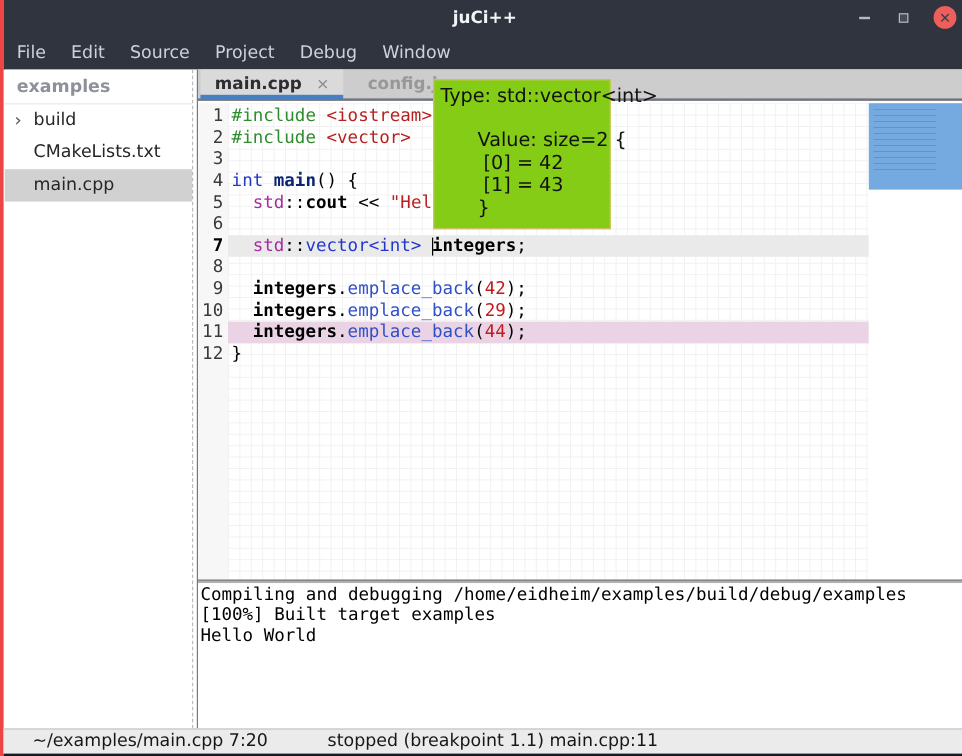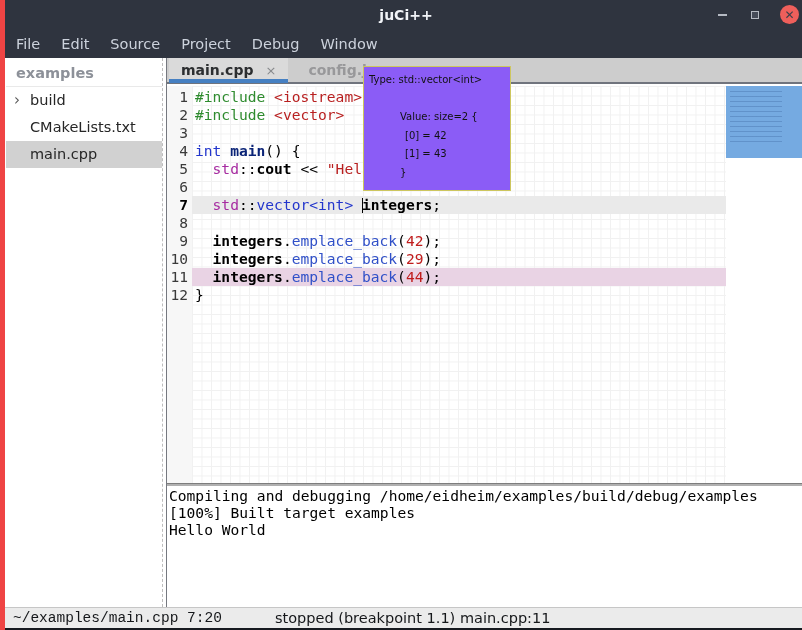--- a/index.html
+++ b/index.html
@@ -1,18 +1,18 @@
 <!DOCTYPE html>
 <html><head>
 <meta charset="utf-8">
 <style>
   * { margin:0; padding:0; box-sizing:border-box; }
   html,body { width:802px; height:630px; }
   body { font-family:"DejaVu Sans","Liberation Sans",sans-serif; background:#fff; position:relative; overflow:hidden; }
-  .window { position:absolute; inset:0; width:802px; height:630px; background:#fff; border-left:5px solid #ef4444; }
+  .window { position:absolute; inset:0; width:802px; height:630px; background:#fff; border-left:3px solid #ef4444; }
 
   
   .header { position:absolute; left:0; top:0; width:802px; height:58px; background:#2f343f; }
   .titlebar { position:absolute; left:0; top:0; width:802px; height:30px; }
   .title { position:absolute; left:0; right:0; top:0; height:30px; line-height:30px; text-align:center;
            color:#f2f4f8; font-size:14px; font-weight:600; }
   .winbtn { position:absolute; top:6px; width:18px; height:18px; display:flex; align-items:center; justify-content:center; }
   .btn-min { right:76px; }
   .btn-min .bar { width:9px; height:2px; background:#b5bac3; }
   .btn-restore { right:43px; }
@@ -73,31 +73,31 @@
   .map-view::before { content:""; position:absolute; left:4px; top:5px; width:52px; height:52px;
     background:repeating-linear-gradient(to bottom, rgba(25,60,120,0.22) 0 1px, transparent 1px 5px); }
   .vscroll { position:absolute; left:637px; top:0; width:2px; height:397px; background:#52525a; }
 
   .hdivider { position:absolute; left:0; top:425px; width:641px; height:3px; background:#b0b0b0; border-top:1px solid #7d7d7d; }
 
   .terminal { position:absolute; left:0; top:428px; width:641px; height:121px; background:#fff; padding:1px 0 0 2px; }
   .tml { font-family:"DejaVu Sans Mono","Liberation Mono",monospace; font-size:14.6px; line-height:17px; color:#000; white-space:pre; }
 
   
-  .tooltip { position:absolute; left:358px; top:66px; width:148px; min-height:125px; background:#8b5cf6;
-             border:1px solid #cdc65e; z-index:10; padding:3px 5px; color:#111; font-size:10px; }
+  .tooltip { position:absolute; left:358px; top:66px; width:148px; min-height:125px; background:#84cc16;
+             border:1px solid #cdc65e; z-index:10; padding:3px 5px; color:#111; font-size:16px; }
   .tooltip .ttitle { line-height:19px; white-space:nowrap; }
   .tline { line-height:18.5px; white-space:nowrap;margin-left:31px; }
   .tline.first { margin-top:19px; }
   .tline.ind { padding-left:5px; }
 
   
   .statusbar { position:absolute; left:0; top:607px; width:802px; height:21px; background:#ebebeb;
                border-top:1px solid #c6c6c6; font-size:14.5px; color:#15171a; }
-  .status-left { position:absolute; left:8px; top:0; line-height:20px;font-family:Liberation Mono, monospace; }
+  .status-left { position:absolute; left:24px; top:0; line-height:20px; }
   .status-center { position:absolute; left:270px; top:0; line-height:20px; }
   .bottom-edge { position:absolute; left:0; top:628px; width:802px; height:2px; background:#171a20; }
 </style>
 </head>
 <body>
 
 <div class="window">
 
   <div class="header">
     <div class="titlebar">

